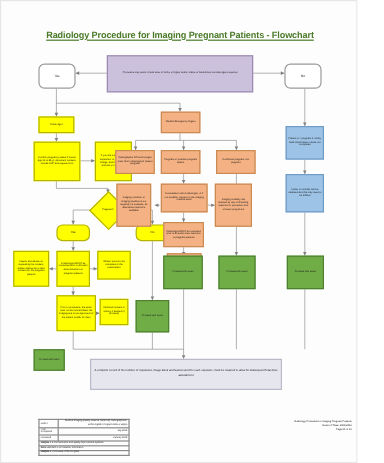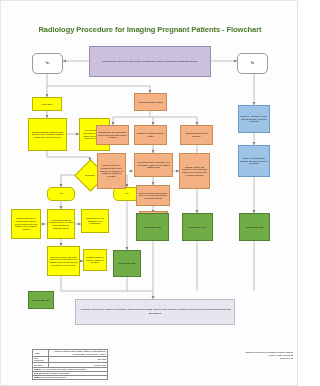--- a/index.html
+++ b/index.html
@@ -17,20 +17,21 @@
     border:1px solid #e6e6e6;
     box-sizing:border-box;
   }
   .title{
     position:absolute;top:24px;left:0;width:298px;
     text-align:center;
     font-size:7.6px;font-weight:bold;
     color:#4a7a28;
     letter-spacing:-0.1px;
     white-space:nowrap;
+    text-decoration:underline;
   }
   .canvas{position:absolute;top:40px;left:0;width:298px;height:300px;}
   svg.links{position:absolute;top:0;left:0;width:298px;height:300px;}
 
   .node{
     position:absolute;
     box-sizing:border-box;
     border:0.6px solid #808080;
     font-size:2.05px;
     line-height:1.28;

